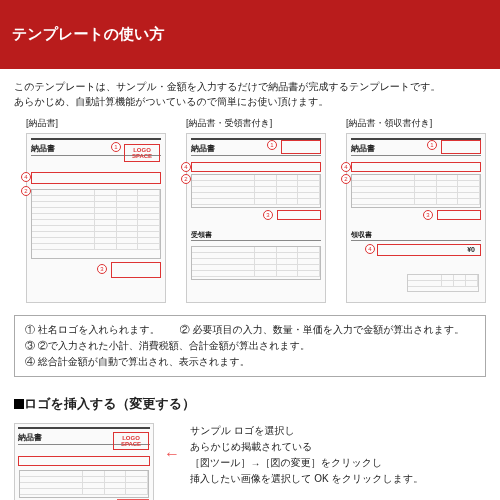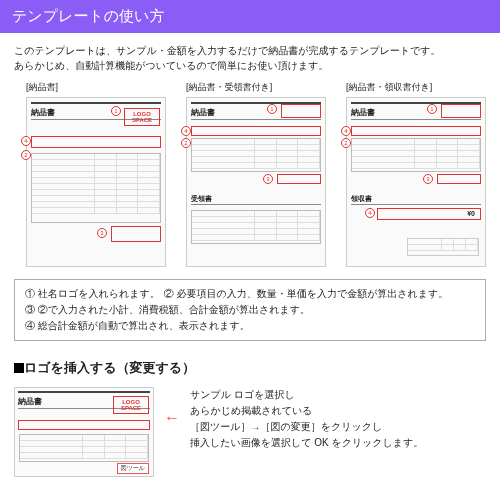--- a/index.html
+++ b/index.html
@@ -1,17 +1,17 @@
 <!DOCTYPE html>
 <html><head>
 <meta charset="utf-8">
 <style>
   * { box-sizing: border-box; margin: 0; padding: 0; }
   body { font-family: "Meiryo", "Hiragino Sans", sans-serif; width: 500px; height: 500px; background: #fff; font-size: 10px; color: #222; }
-  .header { background: #8b5cf6; color: #fff; padding: 7px 12px; font-weight: normal; font-size: 15px; }
+  .header { background: #b91c1c; color: #fff; padding: 25px 12px; font-weight: bold; font-size: 15px; }
   .desc { padding: 10px 14px 6px; line-height: 1.5; font-size: 10px; }
   .thumbs { display: flex; gap: 8px; padding: 2px 14px 8px; }
   .col { flex: 1; padding-left: 12px; }
   .col-label { font-size: 9px; margin-bottom: 3px; }
   .thumb { border: 1px solid #ccc; height: 170px; background: #fafafa; position: relative; padding: 4px; }
   .t-title { font-size: 8px; font-weight: bold; border-bottom:1px solid #888; padding-bottom:1px; margin-bottom:2px;}
   .t-bar { height:2px; background:#444; margin-bottom:3px;}
   .logo-box { position:absolute; top:10px; right:5px; width:36px; height:18px; border:1px solid #d33; color:#d33; font-size:6px; font-weight:bold; display:flex; align-items:center; justify-content:center; text-align:center; line-height:1;}
   .redbox { position:absolute; border:1px solid #d33; }
   .num { position:absolute; width:10px; height:10px; border:1px solid #d33; border-radius:50%; color:#d33; font-size:6px; display:flex; align-items:center; justify-content:center; background:#fff;}
@@ -264,21 +264,21 @@
             <span></span>
             <span></span>
             <span></span>
           </div>
       </div>
     </div>
   </div>
 </div>
 
 <div class="notes">
-  <div style="display:flex; gap:4px;">
+  <div style="display:flex; gap:20px;">
     <span>① 社名ロゴを入れられます。</span>
     <span>② 必要項目の入力、数量・単価を入力で金額が算出されます。</span>
   </div>
   <div>③ ②で入力された小計、消費税額、合計金額が算出されます。</div>
   <div>④ 総合計金額が自動で算出され、表示されます。</div>
 </div>
 
 <div class="section2">
   <span class="sq"></span>
   <span>ロゴを挿入する（変更する）</span>

